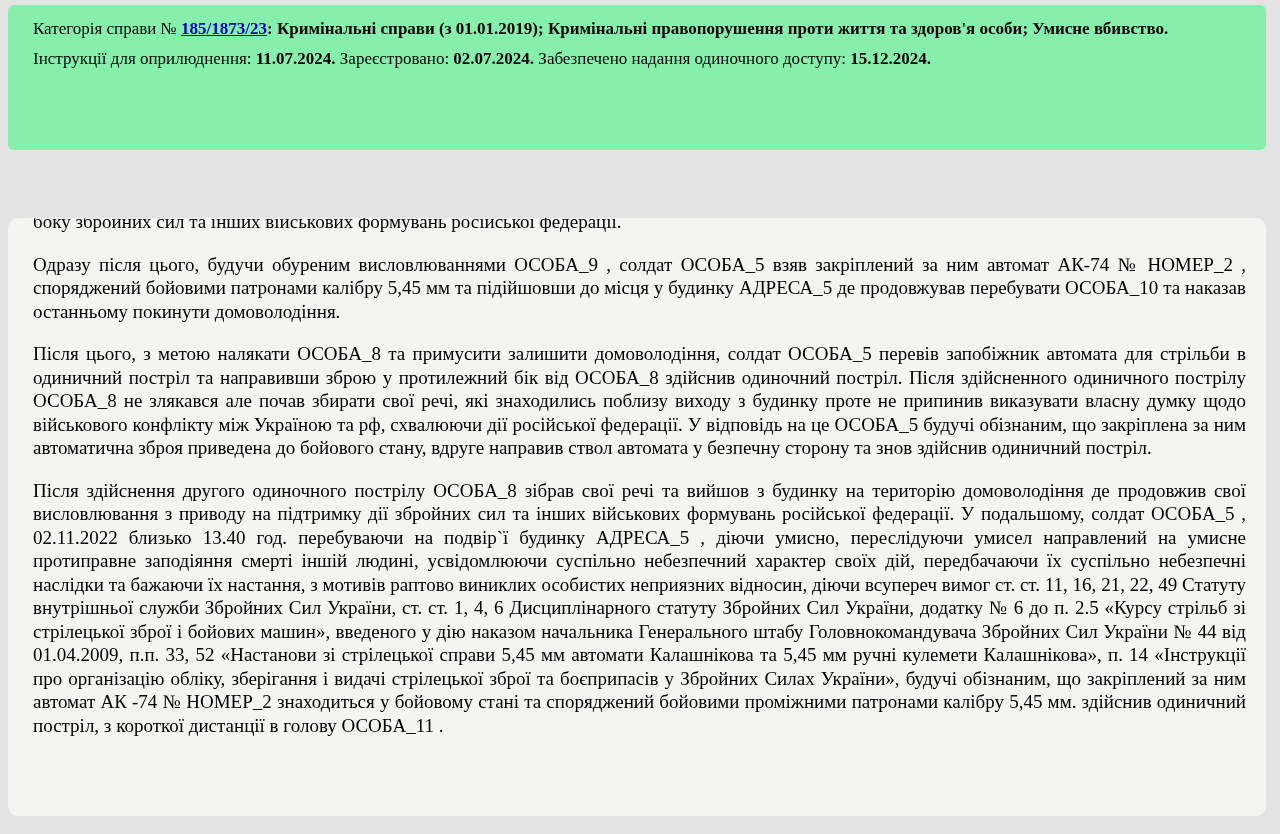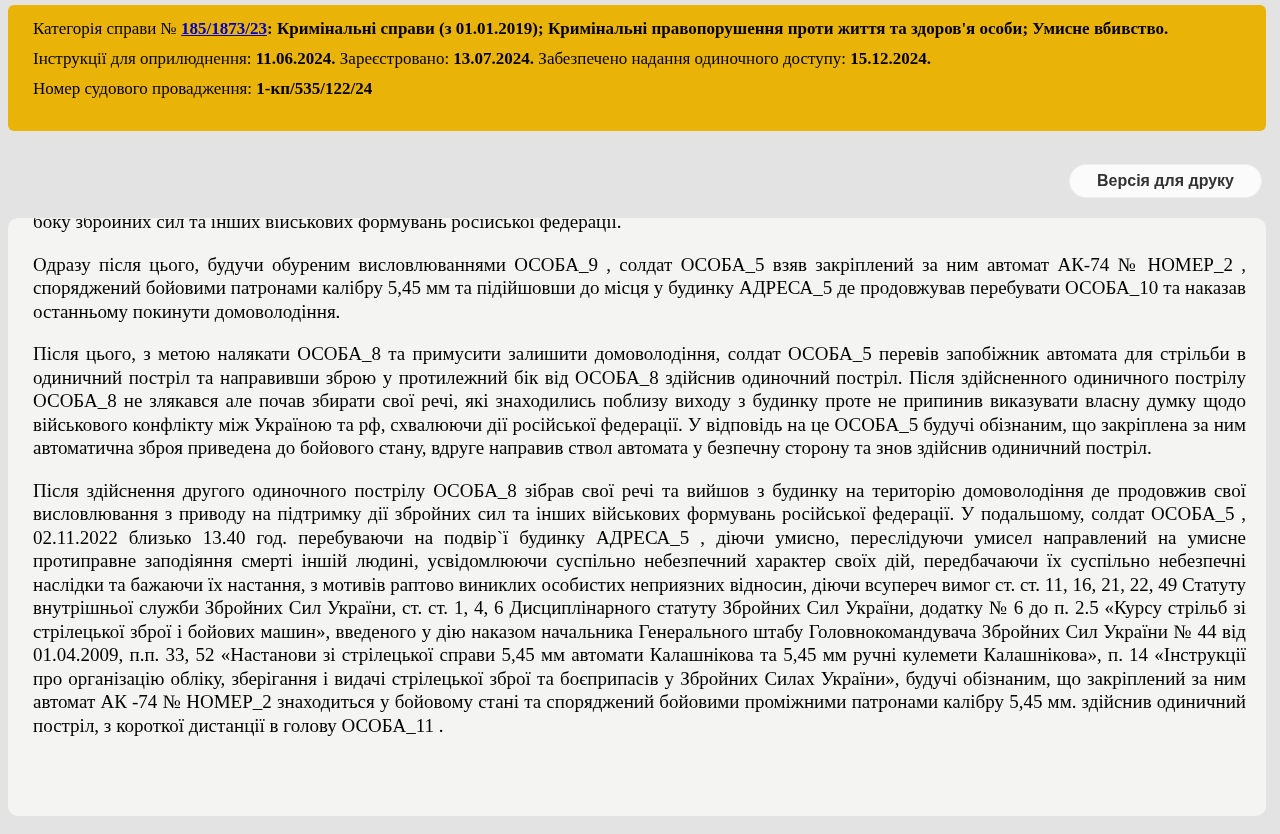--- a/index.html
+++ b/index.html
@@ -7,22 +7,22 @@
   body {
     background: #e3e3e3;
     font-family: "Liberation Serif", serif;
     color: #000;
   }
   .page { position: relative; width: 1280px; height: 834px; overflow: hidden; }
 
   
   .header-card {
     position: absolute; left: 8px; top: 5px;
-    width: 1258px; height: 126px;
-    background: #eab308;
+    width: 1258px; height: 145px;
+    background: #86efac;
     border-radius: 6px;
     padding: 13px 25px 0 25px;
     overflow: hidden;
   }
   .header-card p {
     font-size: 17px;
     line-height: 22px;
     margin-bottom: 8px;
     white-space: nowrap;
   }
@@ -67,29 +67,25 @@
   .doc-text p.clipped { margin-top: -8px; }
 </style>
 </head>
 <body>
 
 <div class="page">
 
   <div class="header-card">
     <p><span>Категорія справи №</span> <a href="#" class="case-link">185/1873/23</a><span class="v">: Кримінальні справи (з 01.01.2019); Кримінальні правопорушення проти життя та здоров'я особи; Умисне вбивство.</span></p>
 
-    <p><span>Інструкції для оприлюднення:</span> <span class="v">11.06.2024.</span> <span>Зареєстровано:</span> <span class="v">13.07.2024.</span> <span>Забезпечено надання одиночного доступу:</span> <span class="v">15.12.2024.</span></p>
+    <p><span>Інструкції для оприлюднення:</span> <span class="v">11.07.2024.</span> <span>Зареєстровано:</span> <span class="v">02.07.2024.</span> <span>Забезпечено надання одиночного доступу:</span> <span class="v">15.12.2024.</span></p>
 
-    <p><span>Номер судового провадження:</span> <span class="v">1-кп/535/122/24</span></p>
 
   </div>
 
-  <div class="toolbar">
-    <button class="print-btn">Версія для друку</button>
-  </div>
 
   <div class="doc-card">
     <div class="doc-text">
       <p class="clipped">боку збройних сил та інших військових формувань російської федерації.</p>
       <p>Одразу після цього, будучи обуреним висловлюваннями ОСОБА_9 , солдат ОСОБА_5 взяв закріплений за ним автомат АК-74 № НОМЕР_2 , споряджений бойовими патронами калібру 5,45 мм та підійшовши до місця у будинку АДРЕСА_5 де продовжував перебувати ОСОБА_10 та наказав останньому покинути домоволодіння.</p>
       <p>Після цього, з метою налякати ОСОБА_8 та примусити залишити домоволодіння, солдат ОСОБА_5 перевів запобіжник автомата для стрільби в одиничний постріл та направивши зброю у протилежний бік від ОСОБА_8 здійснив одиночний постріл. Після здійсненного одиничного пострілу ОСОБА_8 не злякався але почав збирати свої речі, які знаходились поблизу виходу з будинку проте не припинив виказувати власну думку щодо військового конфлікту між Україною та рф, схвалюючи дії російської федерації. У відповідь на це ОСОБА_5 будучі обізнаним, що закріплена за ним автоматична зброя приведена до бойового стану, вдруге направив ствол автомата у безпечну сторону та знов здійснив одиничний постріл.</p>
       <p>Після здійснення другого одиночного пострілу ОСОБА_8 зібрав свої речі та вийшов з будинку на територію домоволодіння де продовжив свої висловлювання з приводу на підтримку дії збройних сил та інших військових формувань російської федерації. У подальшому, солдат ОСОБА_5 , 02.11.2022 близько 13.40 год. перебуваючи на подвір`ї будинку АДРЕСА_5 , діючи умисно, переслідуючи умисел направлений на умисне протиправне заподіяння смерті іншій людині, усвідомлюючи суспільно небезпечний характер своїх дій, передбачаючи їх суспільно небезпечні наслідки та бажаючи їх настання, з мотивів раптово виниклих особистих неприязних відносин, діючи всупереч вимог ст. ст. 11, 16, 21, 22, 49 Статуту внутрішньої служби Збройних Сил України, ст. ст. 1, 4, 6 Дисциплінарного статуту Збройних Сил України, додатку № 6 до п. 2.5 «Курсу стрільб зі стрілецької зброї і бойових машин», введеного у дію наказом начальника Генерального штабу Головнокомандувача Збройних Сил України № 44 від 01.04.2009, п.п. 33, 52 «Настанови зі стрілецької справи 5,45 мм автомати Калашнікова та 5,45 мм ручні кулемети Калашнікова», п. 14 «Інструкції про організацію обліку, зберігання і видачі стрілецької зброї та боєприпасів у Збройних Силах України», будучі обізнаним, що закріплений за ним автомат АК -74 № НОМЕР_2 знаходиться у бойовому стані та споряджений бойовими проміжними патронами калібру 5,45 мм. здійснив одиничний постріл, з короткої дистанції в голову ОСОБА_11 .</p>
     </div>
   </div>
 

